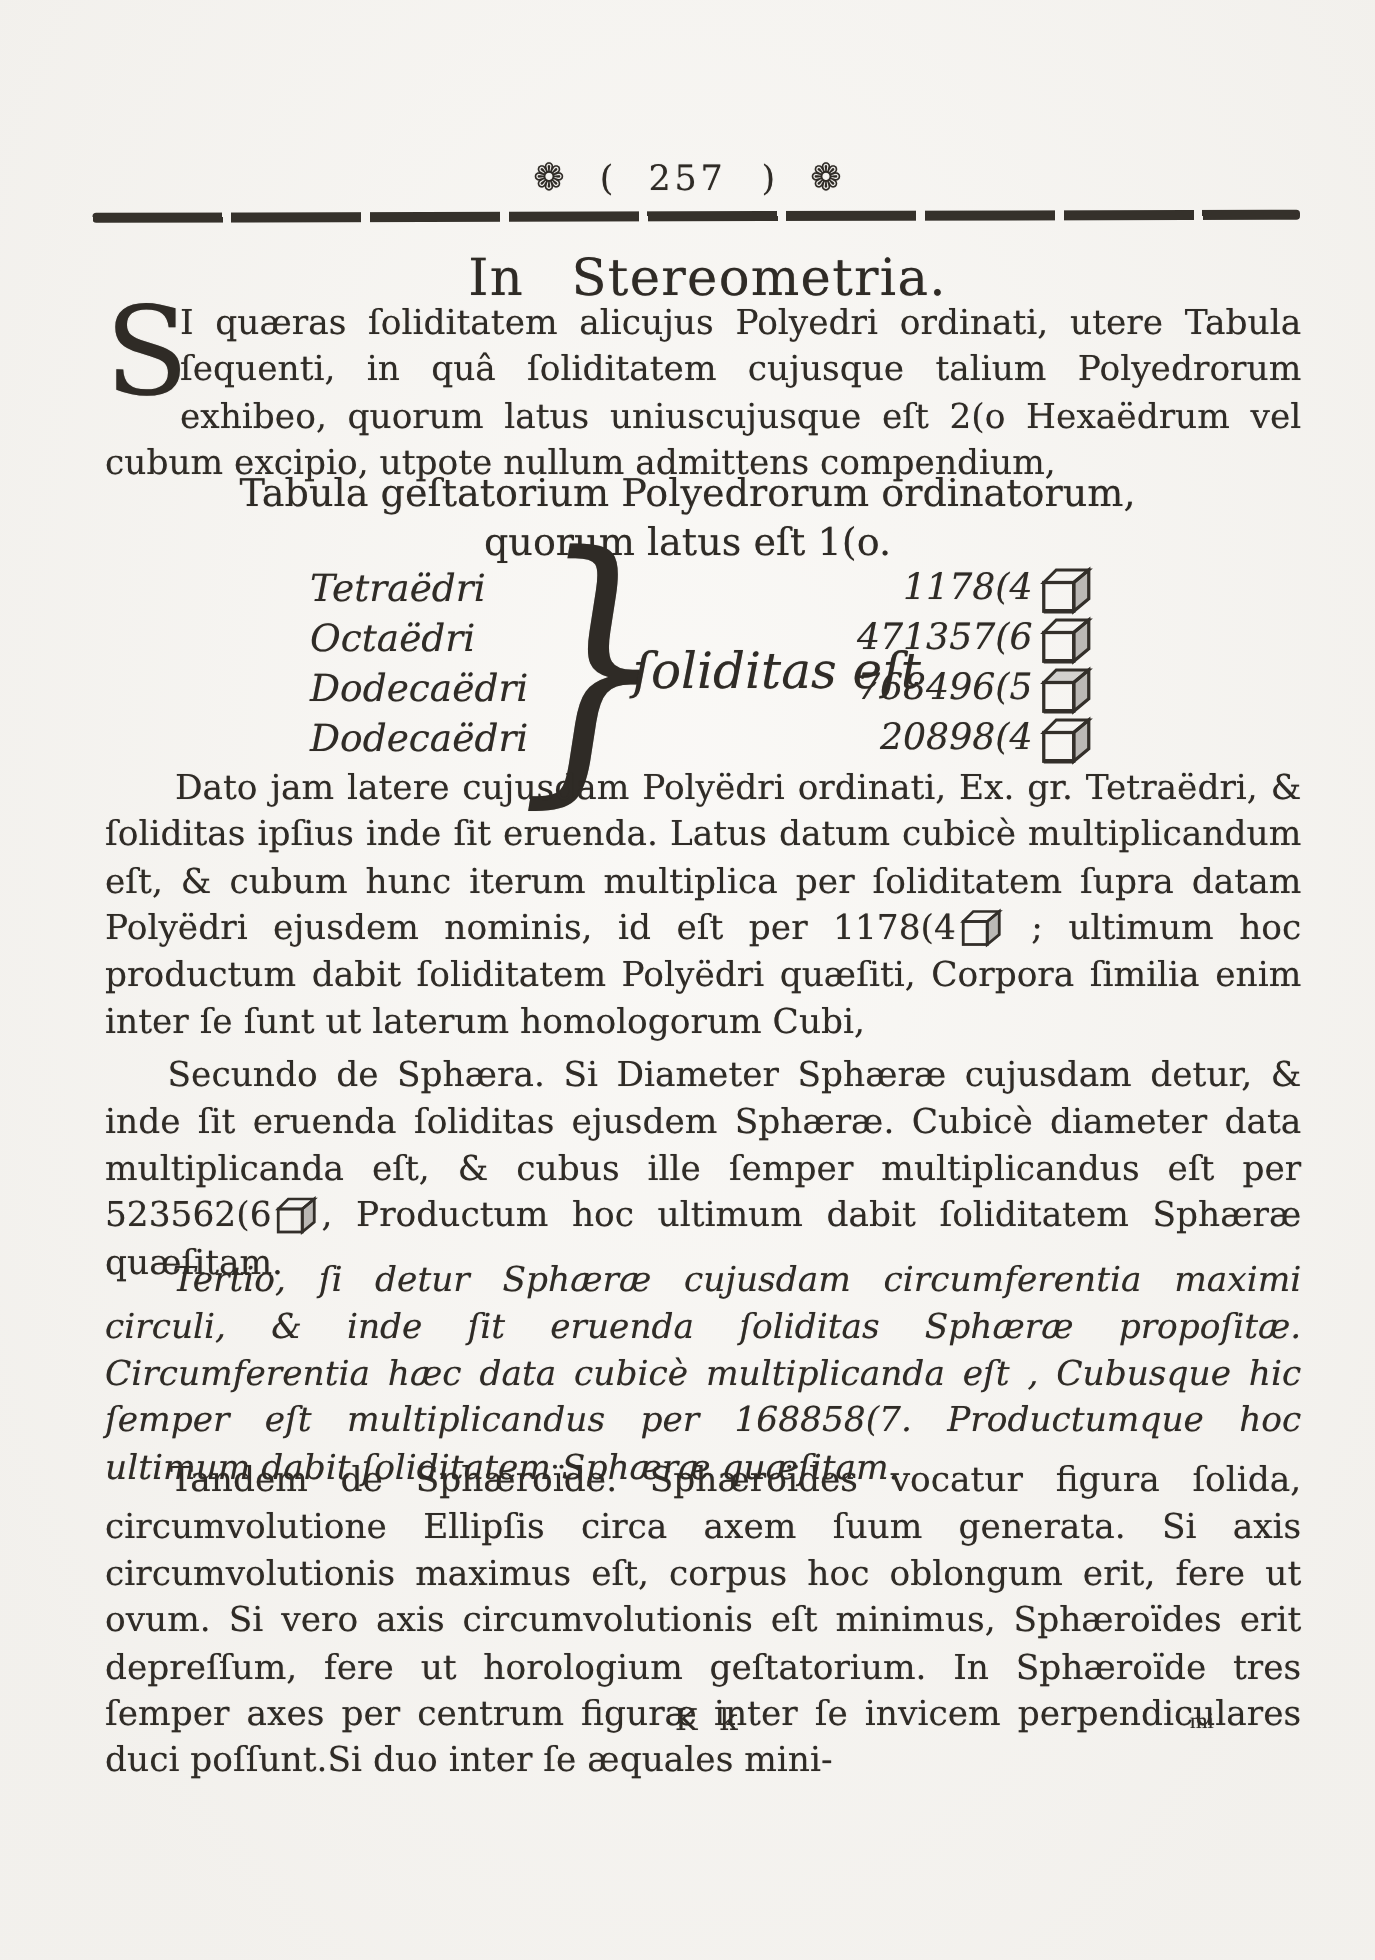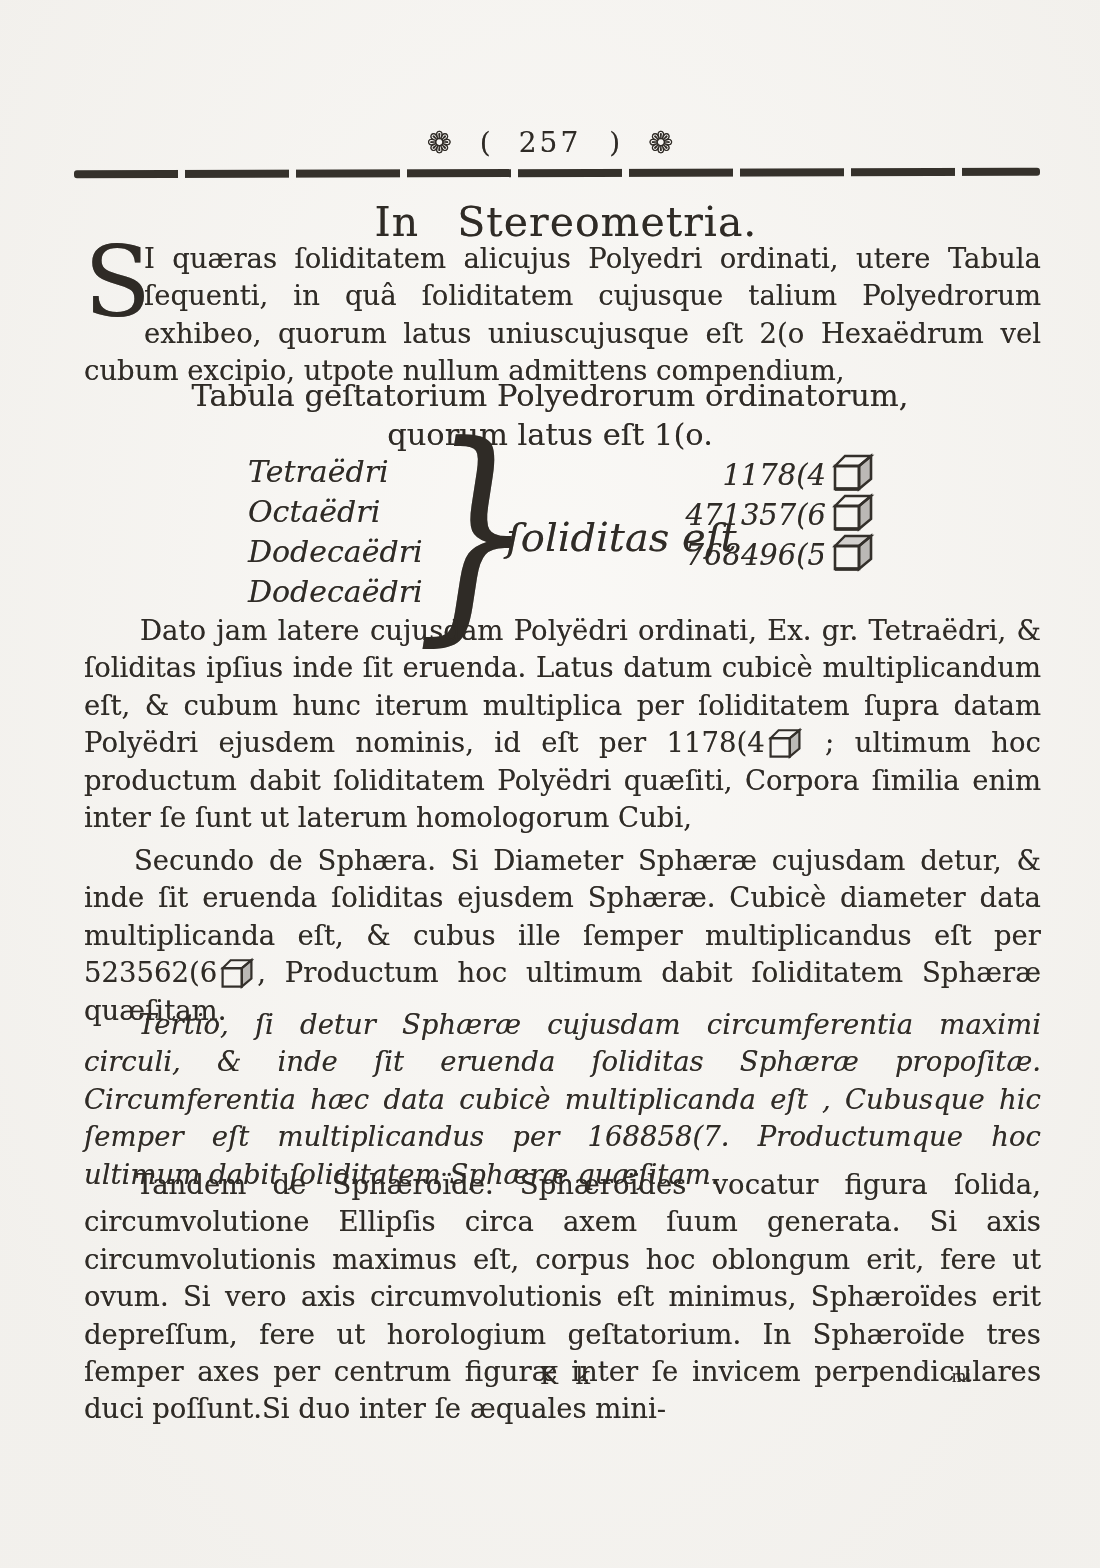--- a/index.html
+++ b/index.html
@@ -40,21 +40,21 @@
   .tblhead{position:absolute;top:376px;left:0;width:1100px;text-align:center;
     font-size:30.5px;line-height:39px;}
 
   .tbl{position:absolute;top:452px;left:0;width:1100px;height:170px;font-style:italic;}
   .names{position:absolute;left:248px;top:0;}
   .nrow{height:40px;line-height:40px;font-size:30px;}
   .brace{position:absolute;left:416px;top:-4px;font-size:232px;line-height:0.72;
     transform:scaleX(0.8);transform-origin:left top;}
   .blabel{position:absolute;left:506px;top:62px;font-size:40px;}
   .vals{position:absolute;right:225px;top:0;}
-  .vrow{height:40px;display:flex;align-items:flex-end;justify-content:flex-end;gap:5px;
+  .vrow{height:40px;display:flex;align-items:flex-start;justify-content:flex-end;gap:5px;
     font-size:29px;}
   .cube{display:inline-block;}
   .cube-inline{vertical-align:-7px;margin:0 2px;}
 
   .dato{top:612px;text-indent:56px;}
   .secundo{top:842px;text-indent:50px;}
   .tertio{top:1006px;text-indent:54px;font-style:italic;}
   .tandem{top:1166px;text-indent:52px;}
 
   .sig{position:absolute;top:1362px;left:540px;font-size:24px;letter-spacing:5px;}
@@ -118,20 +118,29 @@
       </div>
       <div class="vrow">
         <span>768496(5</span>
         <svg class="cube" width="44" height="40" viewBox="0 0 44 40">
           <path d="M4,14 L14,4 H40 L28,14 Z" fill="rgba(51,47,42,0.18)" stroke="#332f2a" stroke-width="2.4"></path>
           <path d="M28,14 L40,4 V27 L28,37 Z" fill="rgba(51,47,42,0.30)" stroke="#332f2a" stroke-width="2.6"></path>
           <rect x="4" y="14" width="24" height="23" fill="none" stroke="#332f2a" stroke-width="2.6"></rect>
           <path d="M4,37 H28" stroke="#332f2a" stroke-width="3.6" fill="none"></path>
         </svg>
       </div>
+      <div class="vrow">
+        <span>20898(4</span>
+        <svg class="cube" width="44" height="40" viewBox="0 0 44 40">
+          <path d="M4,14 L14,4 H40 L28,14 Z" fill="none" stroke="#332f2a" stroke-width="2.4"></path>
+          <path d="M28,14 L40,4 V27 L28,37 Z" fill="rgba(51,47,42,0.30)" stroke="#332f2a" stroke-width="2.6"></path>
+          <rect x="4" y="14" width="24" height="23" fill="none" stroke="#332f2a" stroke-width="2.6"></rect>
+          <path d="M4,37 H28" stroke="#332f2a" stroke-width="3.6" fill="none"></path>
+        </svg>
+      </div>
     </div>
   </div>
 
   <p class="para dato">
     <span>Dato jam latere cujusdam Polyëdri ordinati, Ex. gr. Tetraëdri, &amp; ſoliditas ipſius inde ſit eruenda.  Latus datum cubicè multiplicandum eſt, &amp; cubum hunc iterum multiplica per ſoliditatem ſupra datam Polyëdri ejusdem nominis, id eſt per 1178(4</span><svg class="cube-inline" width="36" height="32" viewBox="0 0 44 40">
         <path d="M4,14 L14,4 H40 L28,14 Z" fill="none" stroke="#332f2a" stroke-width="2.6"></path>
         <path d="M28,14 L40,4 V27 L28,37 Z" fill="rgba(51,47,42,0.30)" stroke="#332f2a" stroke-width="2.8"></path>
         <rect x="4" y="14" width="24" height="23" fill="none" stroke="#332f2a" stroke-width="2.8"></rect>
       </svg><span> ;  ultimum hoc productum dabit ſoliditatem Polyëdri quæſiti,  Corpora ſimilia enim inter ſe ſunt ut laterum homologorum Cubi,</span>
   </p>

